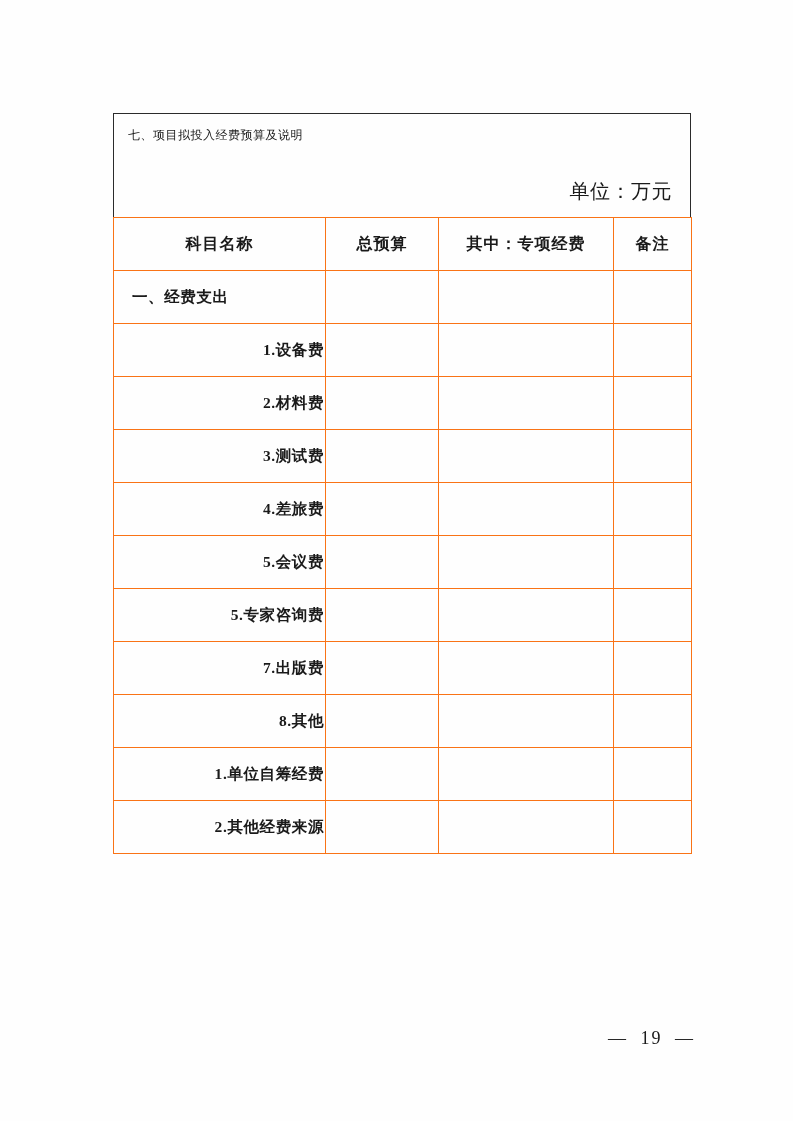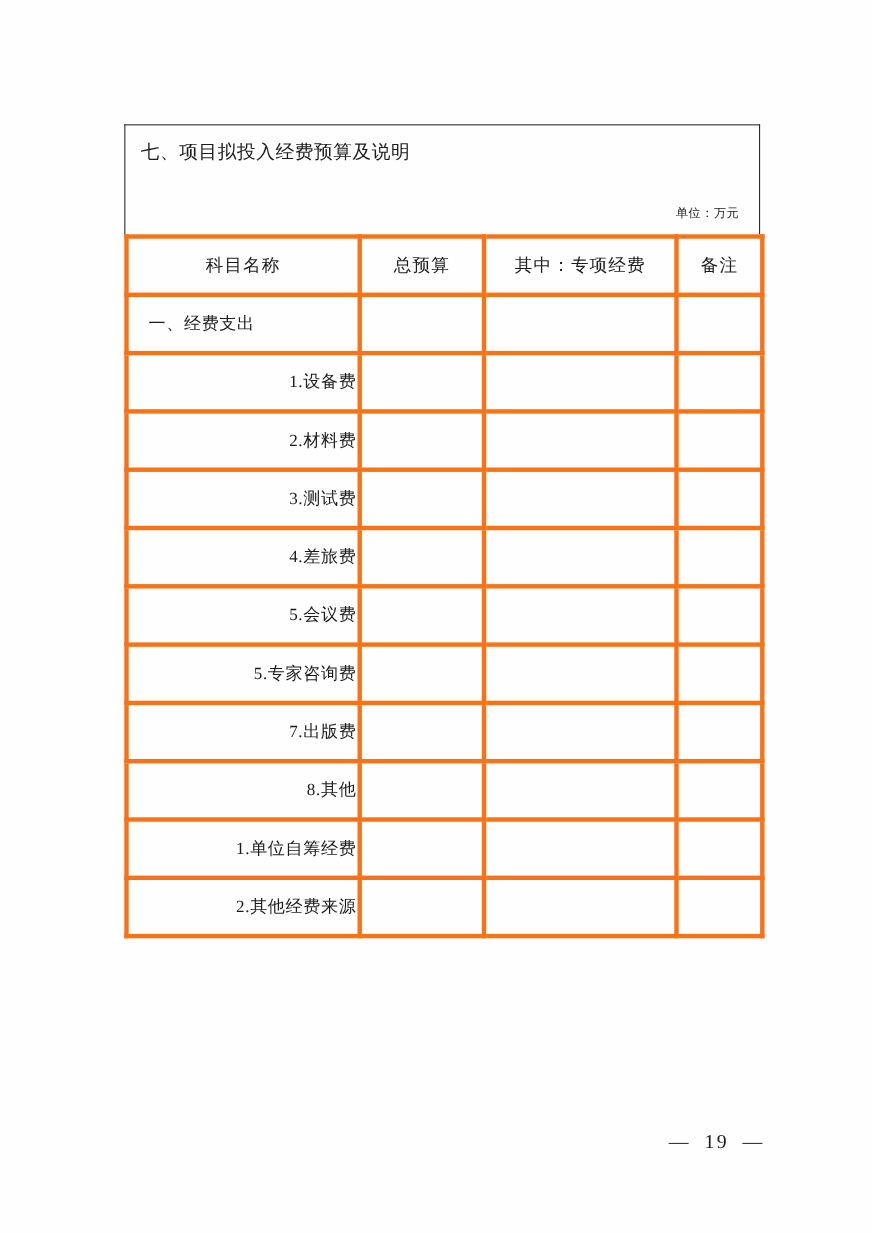--- a/index.html
+++ b/index.html
@@ -27,40 +27,40 @@
     left: 113px;
     top: 113px;
     width: 578px;
   }
   .section-box {
     border: 1px solid #2b2b2b;
     border-bottom: none;
     box-sizing: border-box;
   }
   .section-title {
-    font-size: 17px;
+    font-size: 12px;
     line-height: 1.5;
     padding: 12px 14px 0 14px;
     letter-spacing: 0.5px;
   }
   .unit-line {
-    font-size: 11px;
+    font-size: 20px;
     text-align: right;
     padding: 34px 18px 12px 0;
     letter-spacing: 0.5px;
   }
   table.budget {
     border-collapse: collapse;
     width: 578px;
     table-layout: fixed;
   }
   table.budget td, table.budget th {
-    border: 4px solid #f97316;
+    border: 1px solid #f97316;
     box-sizing: border-box;
-    font-weight: normal;
+    font-weight: bold;
   }
   .col-name   { width: 212px; }
   .col-total  { width: 113px; }
   .col-special{ width: 175px; }
   .col-note   { width: 78px; }
 
   thead td {
     height: 53px;
     text-align: center;
     font-size: 16px;

